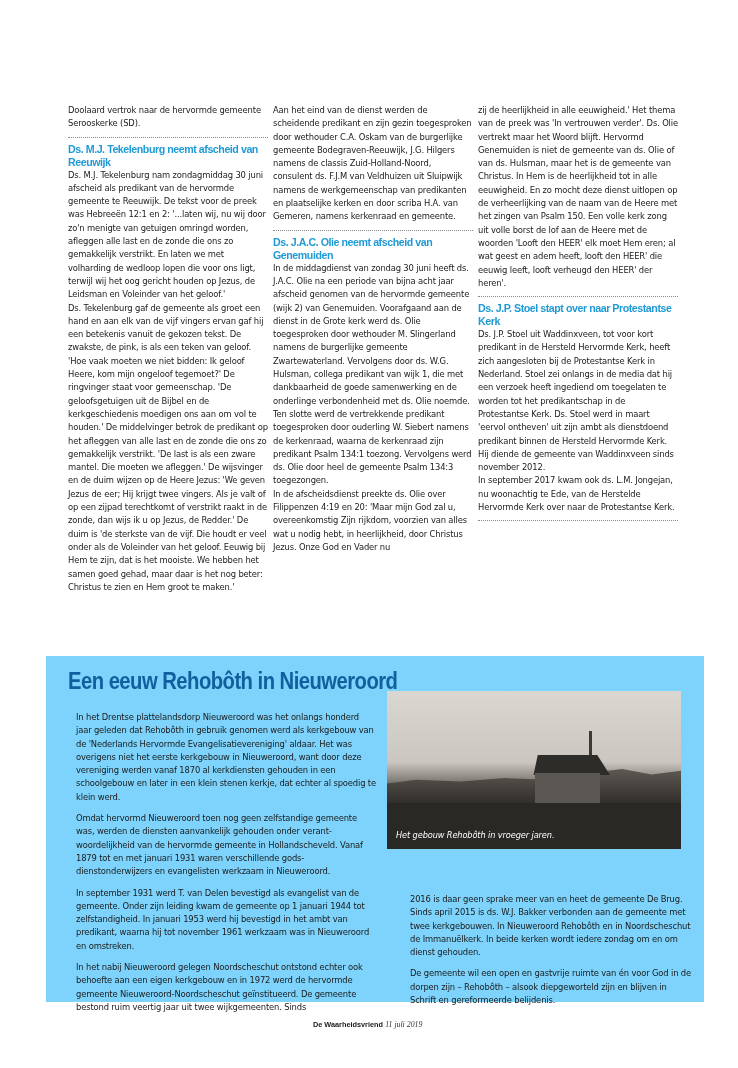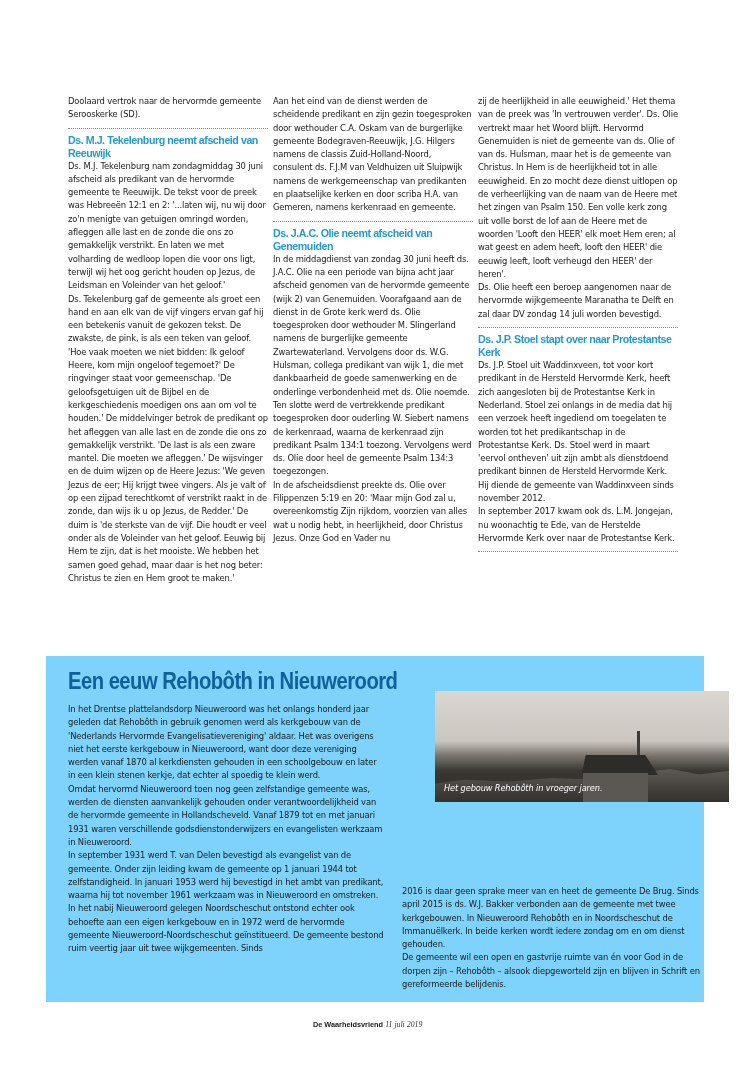--- a/index.html
+++ b/index.html
@@ -1,21 +1,21 @@
 <!DOCTYPE html>
 <html><head>
 <meta charset="utf-8">
 <style>
   html, body { margin: 0; padding: 0; }
   body {
     width: 738px; height: 1068px; background: #ffffff; position: relative; overflow: hidden;
     font-family: "DejaVu Sans", sans-serif; color: #1a1a1a;
   }
   .col {
-    position: absolute; top: 95px; width: 200px;
+    position: absolute; top: 104px; width: 200px;
     font-size: 8.4px; line-height: 13.3px; letter-spacing: -0.15px;
   }
   .col p { margin: 0; }
   .c1 { left: 68px; }
   .c2 { left: 273px; }
   .c3 { left: 478px; }
   .dots {
     border-top: 1.5px dotted #888; margin: 6px 0 4px 0; height: 0;
   }
   .sub {
@@ -31,28 +31,27 @@
   .box-title {
     position: absolute; left: 22px; top: 12px;
     color: #11609e; font-family: "Liberation Sans", sans-serif; font-weight: bold;
     font-size: 23px; letter-spacing: -0.6px; white-space: nowrap;
     transform: scaleX(0.88); transform-origin: left;
   }
   .box-text {
     position: absolute; font-size: 8.4px; line-height: 13.3px; letter-spacing: -0.15px;
     color: #1a1a1a;
   }
-  .box-text p { margin: 0; }
+  .box-text p { margin: 8px; }
   .bt1 { left: 22px; top: 47px; width: 316px; }
   .bt2 { left: 356px; top: 229px; width: 300px; }
   .photo {
-    position: absolute; left: 341px; top: 35px; width: 294px; height: 111px;
+    position: absolute; left: 341px; top: 35px; width: 294px; height: 158px;
     background: linear-gradient(to bottom, #dad6d1 0%, #cbc6c0 45%, #7b766f 58%, #3a3733 72%, #2b2926 100%);
     overflow: hidden;
-    margin-left: 48px;
   }
   .photo .trees {
     position: absolute; left: 0; right: 0; top: 78px; height: 36px;
     background: linear-gradient(to bottom, #5d5954 0%, #2f2c29 100%);
     clip-path: polygon(0 40%, 10% 30%, 25% 35%, 40% 25%, 55% 30%, 70% 10%, 80% 0%, 90% 15%, 100% 5%, 100% 100%, 0 100%);
   }
   .photo .church {
     position: absolute; left: 148px; top: 82px; width: 65px; height: 32px; background: #5b5853;
   }
   .photo .church-roof {
@@ -89,26 +88,25 @@
   <div class="sub">Ds. M.J. Tekelenburg neemt afscheid van Reeuwijk</div>
   <p>Ds. M.J. Tekelenburg nam zondagmiddag 30 juni afscheid als predikant van de hervorm­de gemeente te Reeuwijk. De tekst voor de preek was Hebreeën 12:1 en 2: '...laten wij, nu wij door zo'n menigte van getuigen omringd worden, afleggen alle last en de zonde die ons zo gemakkelijk verstrikt. En laten we met volharding de wedloop lopen die voor ons ligt, terwijl wij het oog gericht houden op Jezus, de Leidsman en Voleinder van het geloof.'</p>
   <p>Ds. Tekelenburg gaf de gemeente als groet een hand en aan elk van de vijf vingers ervan gaf hij een betekenis vanuit de geko­zen tekst. De zwakste, de pink, is als een teken van geloof. 'Hoe vaak moeten we niet bidden: Ik geloof Heere, kom mijn ongeloof tegemoet?' De ringvinger staat voor gemeenschap. 'De geloofsgetuigen uit de Bijbel en de kerkgeschiedenis moedigen ons aan om vol te houden.' De middelvinger betrok de predikant op het afleggen van alle last en de zonde die ons zo gemakkelijk verstrikt. 'De last is als een zware mantel. Die moeten we afleggen.' De wijsvinger en de duim wijzen op de Heere Jezus: 'We geven Jezus de eer; Hij krijgt twee vingers. Als je valt of op een zijpad terechtkomt of verstrikt raakt in de zonde, dan wijs ik u op Jezus, de Redder.' De duim is 'de sterkste van de vijf. Die houdt er veel onder als de Voleinder van het geloof. Eeuwig bij Hem te zijn, dat is het mooiste. We hebben het samen goed gehad, maar daar is het nog beter: Christus te zien en Hem groot te maken.'</p>
 </div>
 
 <div class="col c2">
   <p>Aan het eind van de dienst werden de scheidende predikant en zijn gezin toege­sproken door wethouder C.A. Oskam van de burgerlijke gemeente Bodegraven-Reeuwijk, J.G. Hilgers namens de classis Zuid-Holland-Noord, consulent ds. F.J.M van Veldhuizen uit Sluipwijk namens de werkgemeenschap van predikanten en plaatselijke kerken en door scriba H.A. van Gemeren, namens ker­kenraad en gemeente.</p>
   <div class="dots"></div>
   <div class="sub">Ds. J.A.C. Olie neemt afscheid van Genemuiden</div>
   <p>In de middagdienst van zondag 30 juni heeft ds. J.A.C. Olie na een periode van bijna acht jaar afscheid genomen van de hervormde gemeente (wijk 2) van Genemuiden. Voorafgaand aan de dienst in de Grote kerk werd ds. Olie toegesproken door wethou­der M. Slingerland namens de burgerlijke gemeente Zwartewaterland. Vervolgens door ds. W.G. Hulsman, collega predikant van wijk 1, die met dankbaarheid de goede samenwerking en de onderlinge verbon­denheid met ds. Olie noemde. Ten slotte werd de vertrekkende predikant toege­sproken door ouderling W. Siebert namens de kerkenraad, waarna de kerkenraad zijn predikant Psalm 134:1 toezong. Vervolgens werd ds. Olie door heel de gemeente Psalm 134:3 toegezongen.</p>
-  <p>In de afscheidsdienst preekte ds. Olie over Filippenzen 5:19 en 20: 'Maar mijn God zal u, overeenkomstig Zijn rijkdom, voorzien van alles wat u nodig hebt, in heerlijkheid, door Christus Jezus. Onze God en Vader nu</p>
+  <p>In de afscheidsdienst preekte ds. Olie over Filippenzen 4:19 en 20: 'Maar mijn God zal u, overeenkomstig Zijn rijkdom, voorzien van alles wat u nodig hebt, in heerlijkheid, door Christus Jezus. Onze God en Vader nu</p>
 </div>
 
 <div class="col c3">
   <p>zij de heerlijkheid in alle eeuwigheid.' Het thema van de preek was 'In vertrouwen ver­der'. Ds. Olie vertrekt maar het Woord blijft. Hervormd Genemuiden is niet de gemeente van ds. Olie of van ds. Hulsman, maar het is de gemeente van Christus. In Hem is de heerlijkheid tot in alle eeuwigheid. En zo mocht deze dienst uitlopen op de verheer­lijking van de naam van de Heere met het zingen van Psalm 150. Een volle kerk zong uit volle borst de lof aan de Heere met de woorden 'Looft den HEER' elk moet Hem eren; al wat geest en adem heeft, looft den HEER' die eeuwig leeft, looft verheugd den HEER' der heren'.</p>
-  <p>Ds. Olie heeft een beroep aangenomen naar de hervormde wijkgemeente Maranatha te Delft en zal daar DV zondag 14 juli worden bevestigd.</p>
   <div class="dots"></div>
   <div class="sub">Ds. J.P. Stoel stapt over naar Protestantse Kerk</div>
   <p>Ds. J.P. Stoel uit Waddinxveen, tot voor kort predikant in de Hersteld Hervormde Kerk, heeft zich aangesloten bij de Protestantse Kerk in Nederland. Stoel zei onlangs in de media dat hij een verzoek heeft ingediend om toegelaten te worden tot het predikant­schap in de Protestantse Kerk. Ds. Stoel werd in maart 'eervol ontheven' uit zijn ambt als dienstdoend predikant binnen de Hersteld Hervormde Kerk. Hij diende de gemeente van Waddinxveen sinds novem­ber 2012.</p>
   <p>In september 2017 kwam ook ds. L.M. Jongejan, nu woonachtig te Ede, van de Herstelde Hervormde Kerk over naar de Protestantse Kerk.</p>
   <div class="dots"></div>
 </div>
 
 <div class="box">
   <div class="box-title">Een eeuw Rehobôth in Nieuweroord</div>
   <div class="box-text bt1">

